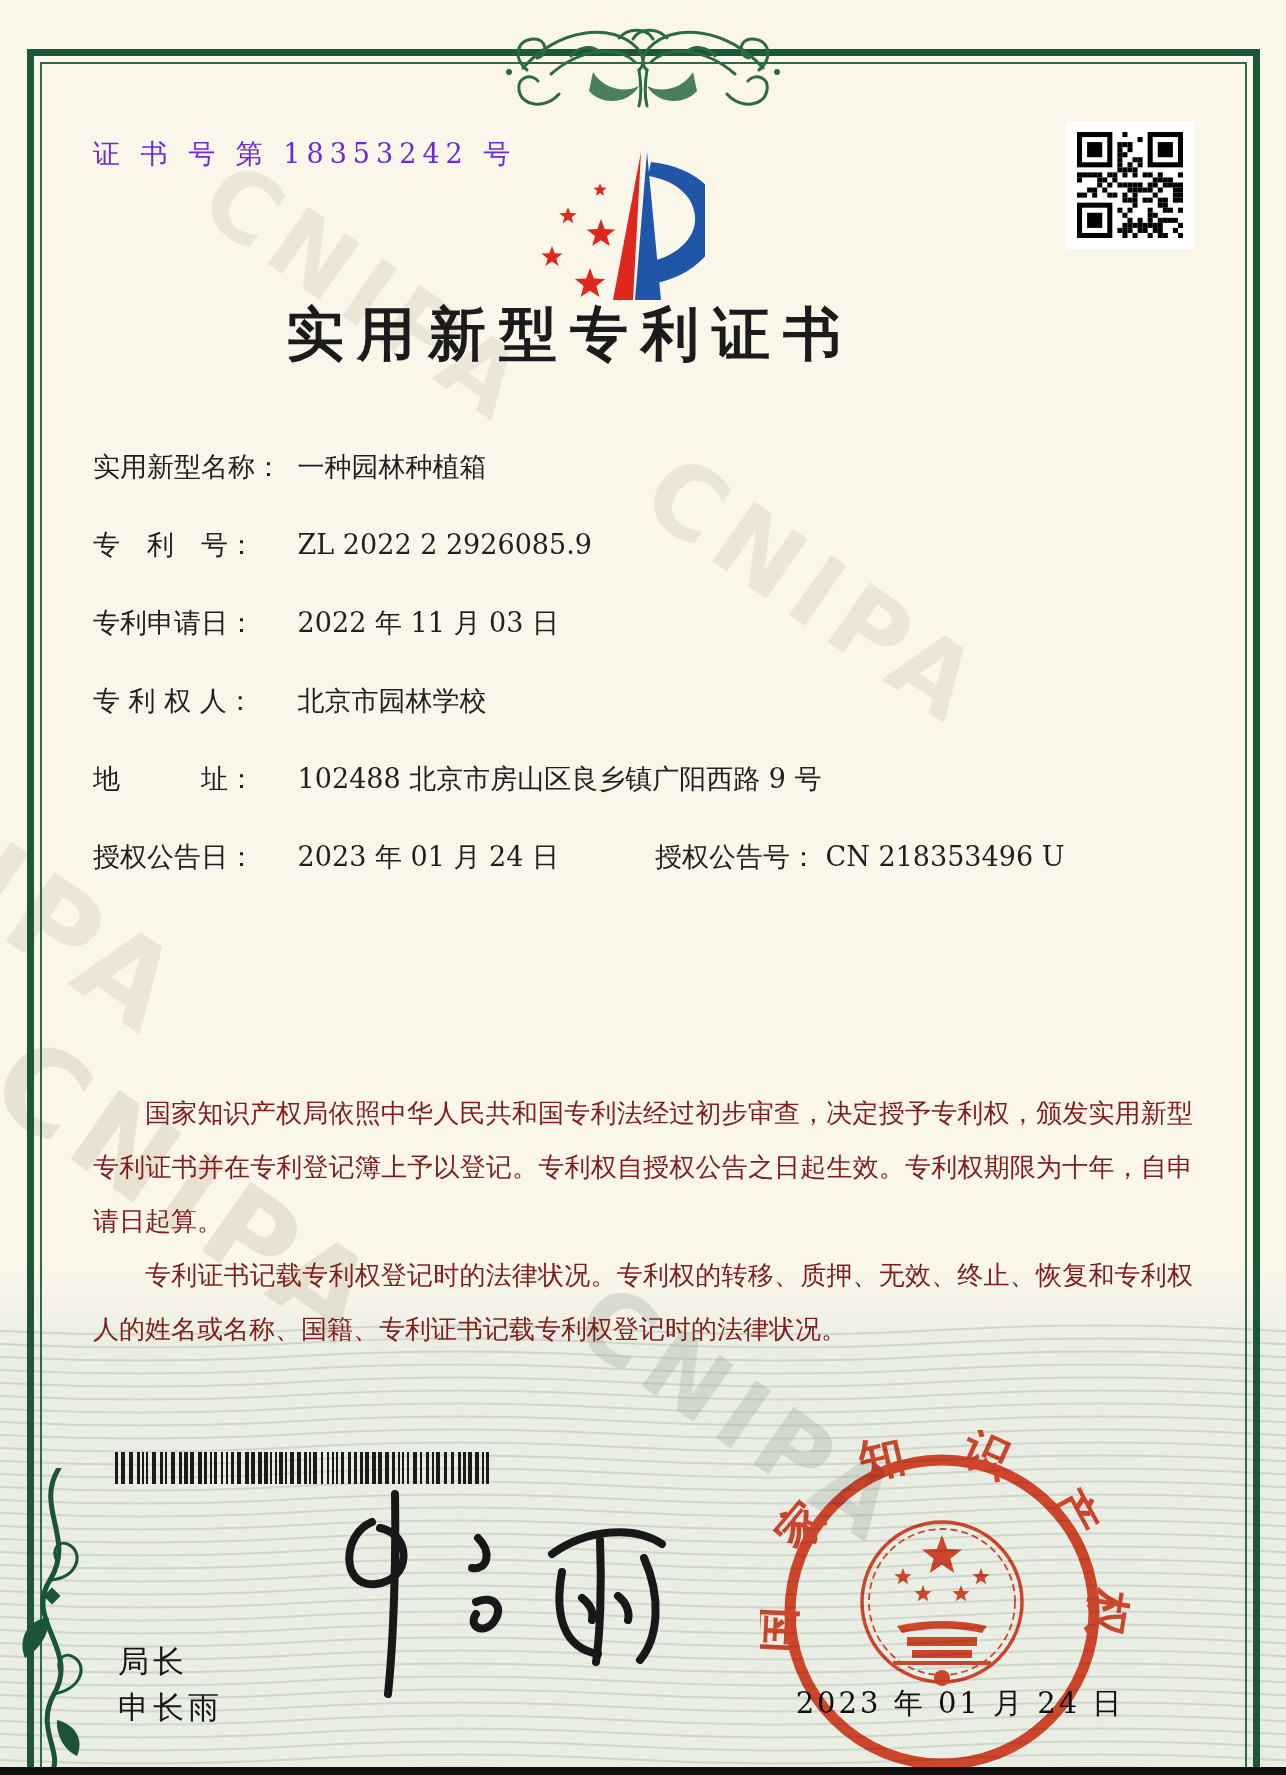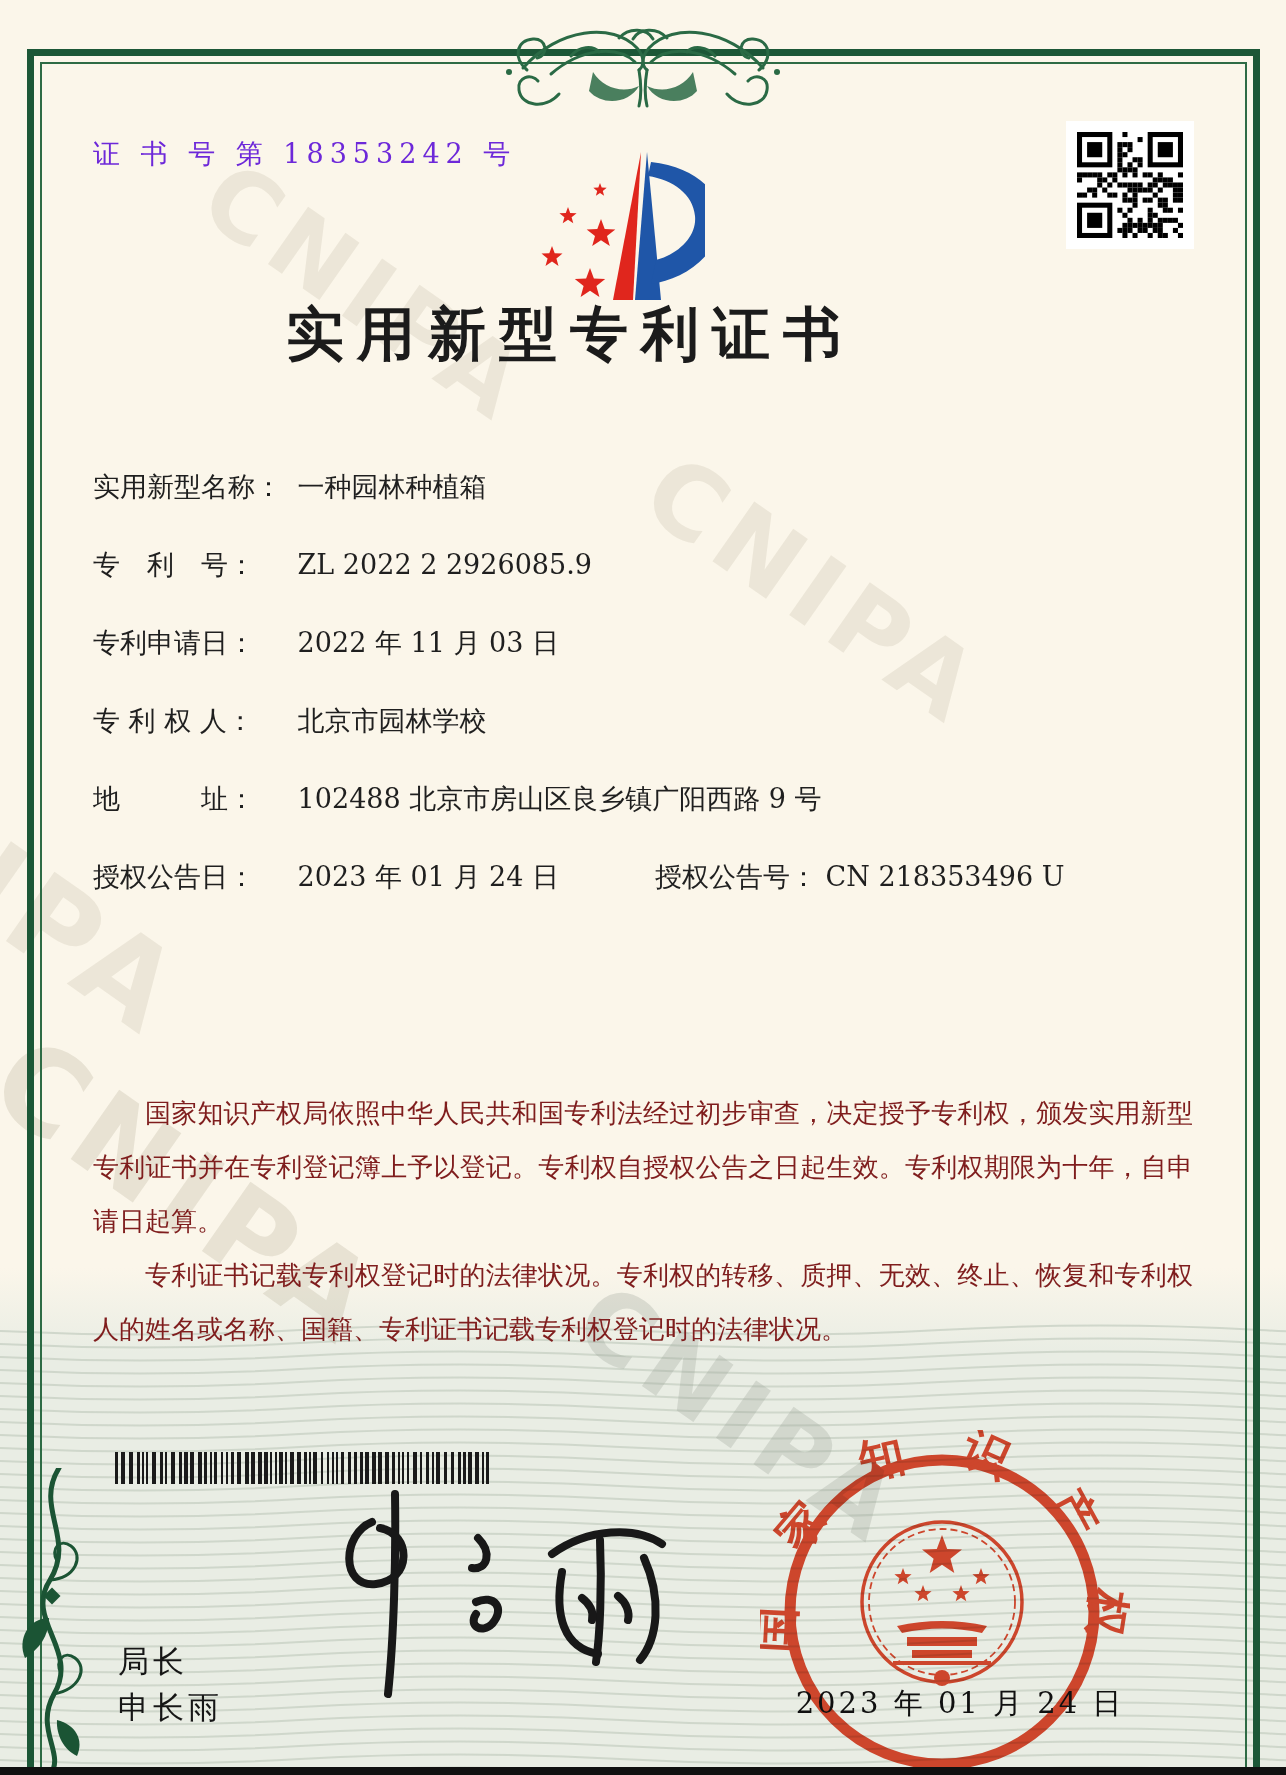--- a/index.html
+++ b/index.html
@@ -29,21 +29,21 @@
   .wm5{left:620px; top:1262px; font-size:96px; color:rgba(150,158,146,0.28);}
   
   .cert-no{position:absolute; left:93px; top:136px; font-size:27px; letter-spacing:6px; color:#6d28d9; z-index:3;}
   .logo{position:absolute; left:455px; top:112px; z-index:3;}
   .qr-box{position:absolute; left:1066px; top:121px; width:106px; height:106px;
     background:#fff; padding:11px; z-index:3;}
   .title{position:absolute; left:80px; top:296px; width:980px; text-align:center;
     font-size:58px; font-weight:700; letter-spacing:13px; color:#1b1b1b; z-index:3;}
   
   .fields{position:absolute; left:93px; top:450px; width:1100px; z-index:3; font-size:27px; color:#1f1f1f;}
-  .frow{line-height:34px; margin-bottom:44px; position:relative; white-space:nowrap;margin-top:20px;}
+  .frow{line-height:34px; margin-bottom:44px; position:relative; white-space:nowrap;}
   .flabel{display:inline-block; min-width:196px;}
   .fvalue{display:inline-block;}
   .grant2{position:absolute; left:562px; top:0;}
   
   .body-text{position:absolute; left:93px; top:1086px; width:1100px; z-index:3;
     font-size:26px; line-height:54px; color:#7f1d1d; text-align:justify;}
   .body-text p{margin:0; text-indent:2em;}
   
   .barcode{position:absolute; left:115px; top:1452px; z-index:3;}
   .signer-title{position:absolute; left:118px; top:1641px; z-index:3;

